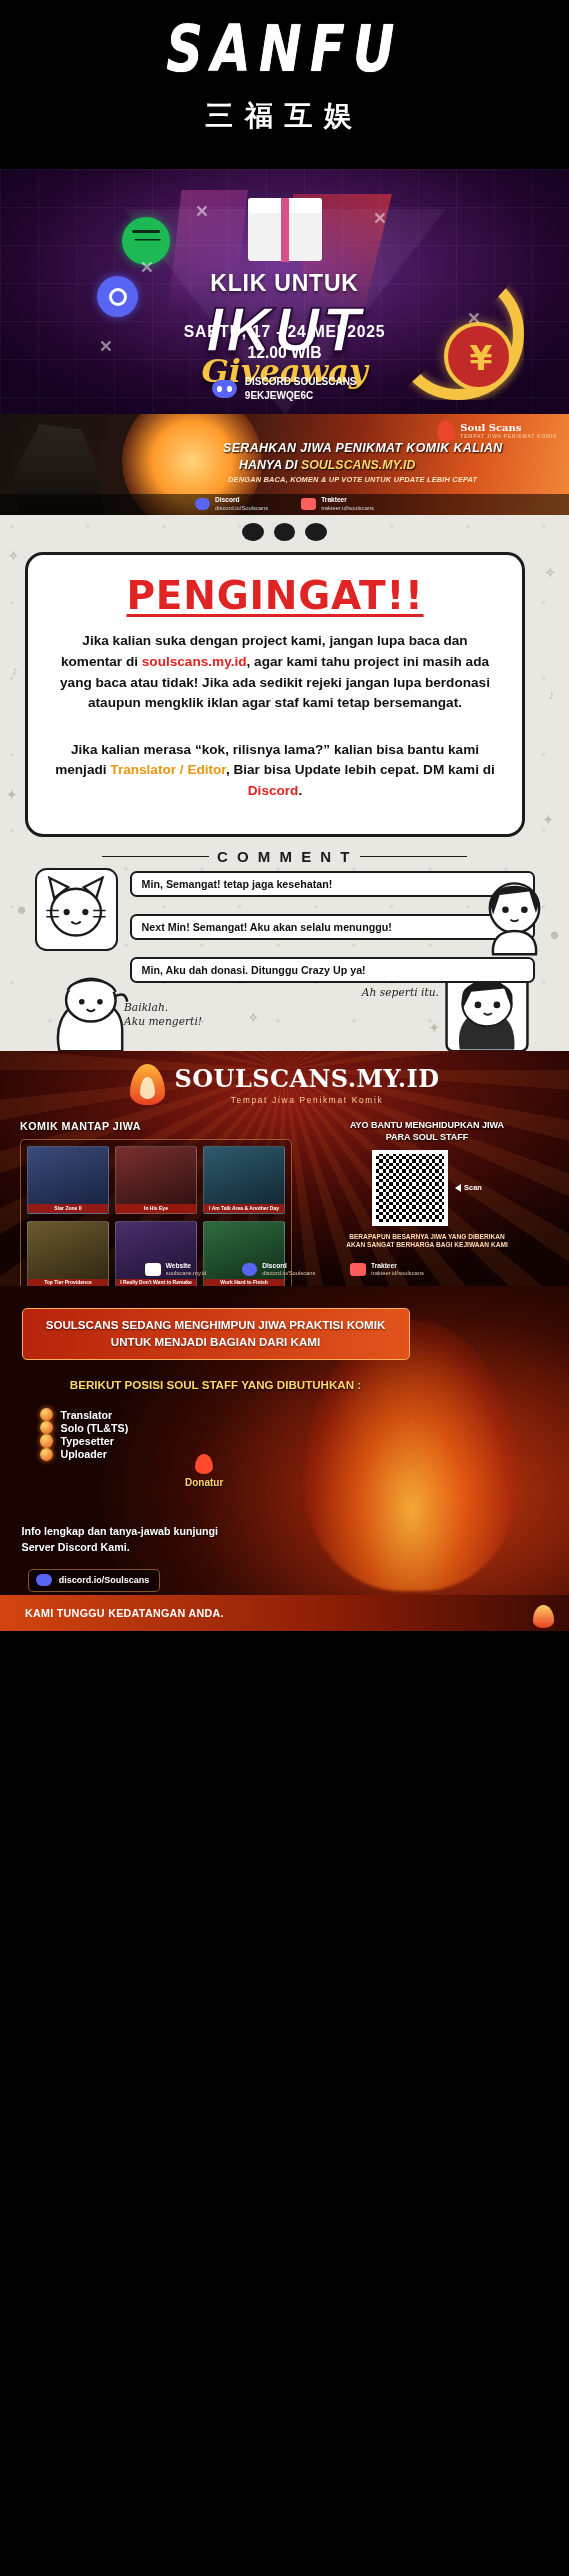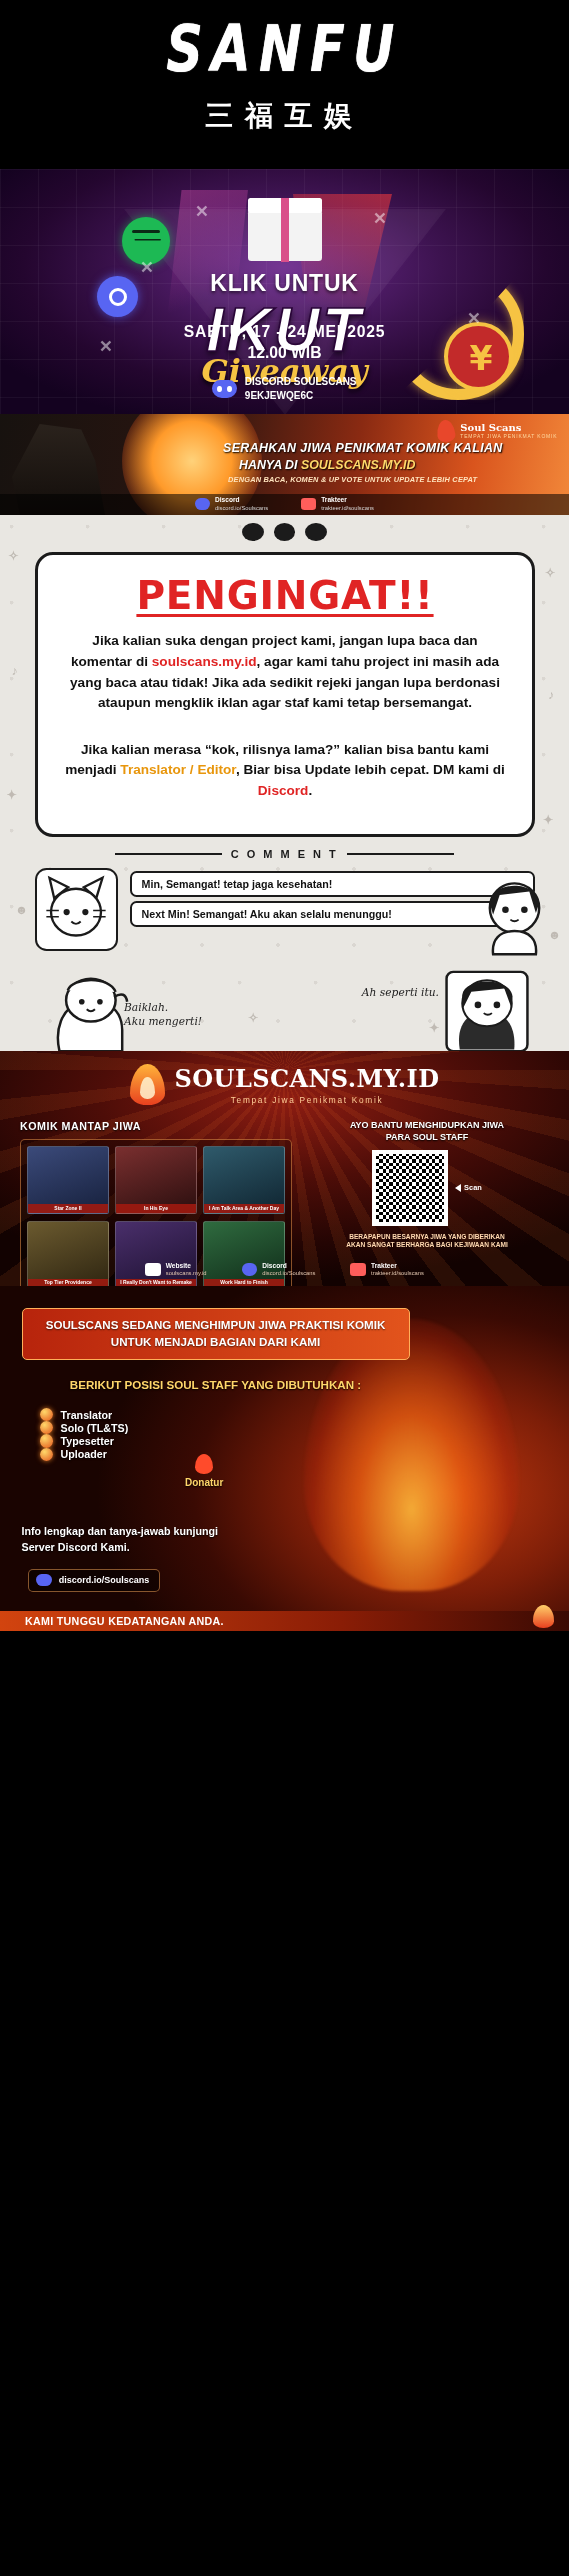--- a/index.html
+++ b/index.html
@@ -358,21 +358,21 @@
   }
   .pg-glyphs span { position: absolute; }
   .pg-dots {
     position: absolute;
     top: 8.3px; left: 0; right: 0;
     display: flex; justify-content: center; gap: 10px;
   }
   .pg-dots b { width: 21.5px; height: 18px; background: #1b1b1b; border-radius: 50%; display: block; }
   .pg-card {
     position: absolute;
-    left: 35px; top: 37px;
+    left: 25px; top: 37px;
     width: 500px;
     height: 285px;
     background: #fff;
     border: 3.3px solid #1b1b1b;
     border-radius: 18px;
     padding: 18px 25px 8.3px;
   }
   .pg-title {
     text-align: center;
     font-size: 39px;
@@ -426,36 +426,36 @@
     text-align: right;
     line-height: 1.35;
   }
 
   .pg-cmt-label {
     position: absolute;
     top: 333px; left: 0; right: 0;
     display: flex; align-items: center; justify-content: center; gap: 8.3px;
   }
   .pg-cmt-label .dash { width: 107px; height: 1.7px; background: #1b1b1b; }
-  .pg-cmt-label .txt { font-size: 11px; font-weight: bold; letter-spacing: 2.5px; color: #1b1b1b; text-align: right; }
+  .pg-cmt-label .txt { font-size: 15px; font-weight: bold; letter-spacing: 2.5px; color: #1b1b1b; text-align: right; }
   .pg-cmt-wrap {
     position: absolute;
     top: 353px; left: 35px;
     width: 500px; height: 89px;
     display: flex; gap: 11.6px; align-items: flex-start;
   }
   .pg-cat {
     width: 83px; height: 83px;
     border: 2.5px solid #1b1b1b;
     border-radius: 11.6px;
     background: #fff;
     position: relative;
     flex: 0 0 auto;
   }
-  .pg-cmt-list { flex: 1; display: flex; flex-direction: column; gap: 4px; padding-top: 2.5px; }
+  .pg-cmt-list { flex: 1; display: flex; flex-direction: column; gap: 17px; padding-top: 2.5px; }
   .pg-cmt {
     background: #fff;
     border: 2.5px solid #1b1b1b;
     border-radius: 6.6px;
     padding: 5px 10px;
     font-size: 10.7px;
     font-weight: bold;
     color: #111;
   }
   .pg-side-char {
@@ -698,21 +698,21 @@
   }
   .rc-dcicon {
     width: 16.5px; height: 12.4px;
     background: #5865f2;
     border-radius: 6.6px 6.6px 7.4px 7.4px;
   }
   .rc-dctxt { color: #fff; font-size: 9px; font-weight: bold; }
   .rc-bottom {
     position: absolute;
     left: 0; right: 0; bottom: 0;
-    height: 20px;
+    height: 36px;
     background: linear-gradient(90deg, #d2440f, #8a1d06 60%, #3a0a03 100%);
     display: flex; align-items: center;
     padding-left: 25px;
     color: #fff;
     font-weight: bold;
     font-size: 10.7px;
     letter-spacing: 0.3px;
     text-align: right;
   }
   .rc-bottom-flame {
@@ -881,20 +881,21 @@
           <ellipse cx="50" cy="54" rx="32" ry="30" fill="#fff" stroke="#1b1b1b" stroke-width="3"></ellipse>
           <circle cx="38" cy="54" r="4" fill="#1b1b1b"></circle>
           <circle cx="62" cy="54" r="4" fill="#1b1b1b"></circle>
           <path d="M44 66 q6 6 12 0" stroke="#1b1b1b" stroke-width="2.4" fill="none"></path>
           <path d="M12 52 h16 M12 60 h16 M72 52 h16 M72 60 h16" stroke="#1b1b1b" stroke-width="2"></path>
         </svg>
       </div>
       <div class="pg-cmt-list">
         <div class="pg-cmt">Min, Semangat! tetap jaga kesehatan!</div>
         <div class="pg-cmt">Next Min! Semangat! Aku akan selalu menunggu!</div>
+        <div class="pg-cmt">Min, Aku dah donasi. Ditunggu Crazy Up ya!</div>
       </div>
     </div>
 
     <div class="pg-side-char">
       <svg viewBox="0 0 96 104" width="79" height="86">
         <ellipse cx="48" cy="46" rx="30" ry="30" fill="#fff" stroke="#1b1b1b" stroke-width="3"></ellipse>
         <path d="M18 40 C20 12 76 12 78 40 L74 52 L66 26 L30 30 L22 54 Z" fill="#1b1b1b"></path>
         <circle cx="37" cy="48" r="4" fill="#1b1b1b"></circle>
         <circle cx="60" cy="48" r="4" fill="#1b1b1b"></circle>
         <path d="M43 60 q5 4 10 0" stroke="#1b1b1b" stroke-width="2.2" fill="none"></path>

